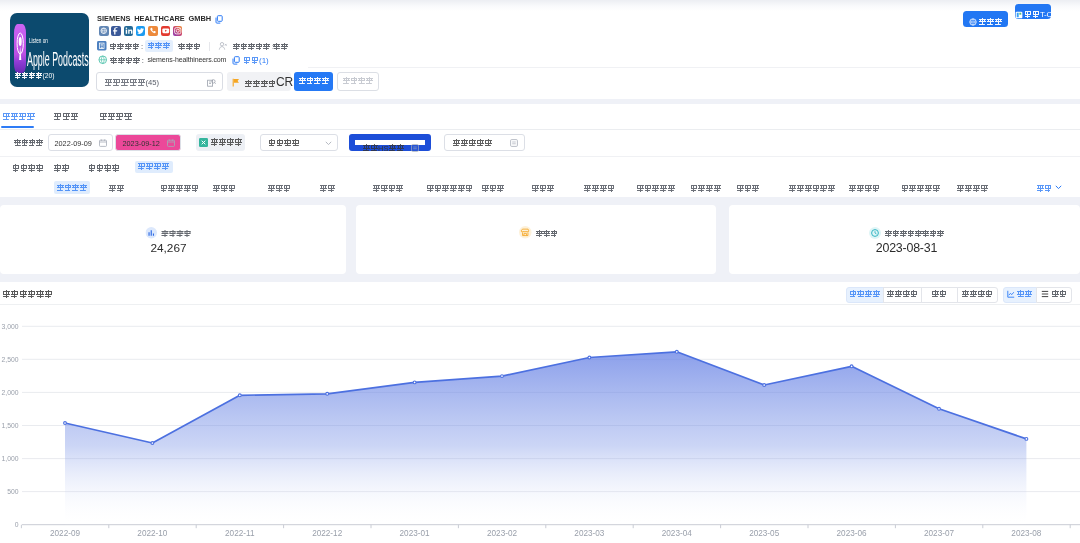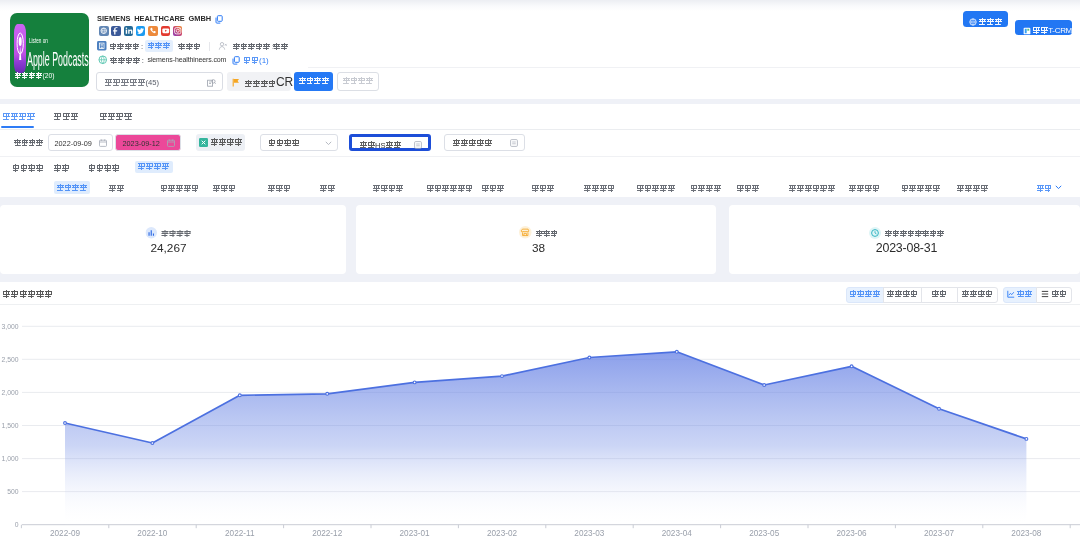--- a/index.html
+++ b/index.html
@@ -14,21 +14,21 @@
    linear-gradient(currentColor,currentColor) 12% 32%/1px 38%,
    linear-gradient(currentColor,currentColor) 88% 32%/1px 38%;
   background-repeat:no-repeat}
 .cl{margin:0 1.5px}
 .wh i.h{opacity:.96}
 .lt{letter-spacing:0}
 </style></head><body>
 
 <div class="abs" style="left:0;top:0;width:1080px;height:99px;background:linear-gradient(180deg,#eceef3 0,#f9fafc 6px,#fff 11px)"></div>
 <div class="abs" style="left:308px;top:67px;width:772px;height:1px;background:#f0f1f4"></div>
-<div class="abs" style="left:9.5px;top:12.5px;width:79px;height:74.5px;background:#15803d;border-radius:7px;overflow:hidden">
+<div class="abs" style="left:9.5px;top:12.5px;width:79px;height:74.5px;background:#0c4a6e;border-radius:7px;overflow:hidden">
  <div class="abs" style="left:4px;top:11px;width:12.5px;height:49px;border-radius:3.5px/9px;background:linear-gradient(180deg,#cb64f2 0,#bb50e4 62%,#8d3bd4 78%,#6a2bb4 100%)">
   <svg width="12.5" height="49" viewBox="0 0 12.5 49" style="position:absolute;left:0;top:0">
    <ellipse cx="6.2" cy="19.5" rx="3.1" ry="10.5" fill="none" stroke="#fff" stroke-width="1"></ellipse>
    <ellipse cx="6.2" cy="17.5" rx="1.5" ry="4.6" fill="#fff"></ellipse>
    <path d="M6.2 22 L5.1 36 h2.2 Z" fill="#fff"></path>
   </svg>
  </div>
  <div class="abs" style="left:19.5px;top:23.5px;color:#fff;font-size:7.5px;white-space:nowrap;transform:scaleX(.62);transform-origin:left top">Listen on</div>
  <div class="abs" style="left:17.5px;top:35px;color:#fff;font-size:19.5px;white-space:nowrap;transform:scaleX(.455);transform-origin:left top">Apple Podcasts</div>
  <div class="abs wh" style="left:5px;top:59.5px;color:#fff;font-size:7px;white-space:nowrap"><i class="h"></i><i class="h"></i><i class="h"></i><i class="h"></i><span style="font-size:6.8px">(20)</span></div>
@@ -124,21 +124,21 @@
  <span style="font-size:7.8px;color:#333"><i class="h"></i><i class="h"></i><i class="h"></i><i class="h"></i><span class="lt" style="font-size:12px;letter-spacing:-.2px">CRM</span></span>
 </div>
 <div class="abs wh" style="left:294.3px;top:72.3px;width:39.2px;height:18.7px;background:#2579f5;border-radius:3px;color:#fff;font-size:7.8px;line-height:18.7px;text-align:center"><i class="h"></i><i class="h"></i><i class="h"></i><i class="h"></i></div>
 <div class="abs" style="left:337.4px;top:72.3px;width:41.2px;height:18.7px;background:#fff;border:1px solid #dcdfe5;border-radius:3px;color:#b9bdc6;font-size:7.8px;line-height:16.7px;text-align:center"><i class="h"></i><i class="h"></i><i class="h"></i><i class="h"></i></div>
 <div class="abs wh" style="left:963px;top:11.4px;width:45px;height:15.4px;background:#2277f3;border-radius:3.5px;color:#fff;line-height:15.4px;text-align:center;white-space:nowrap">
  <svg style="vertical-align:-1.5px" width="8" height="8" viewBox="0 0 10 10">
       <circle cx="5" cy="5" r="4" fill="none" stroke="#fff" stroke-width="1"></circle>
       <path d="M1 5h8M5 1c-2 2.2-2 5.8 0 8M5 1c2 2.2 2 5.8 0 8" fill="none" stroke="#fff" stroke-width="0.7"></path>
     </svg><span style="font-size:8px;color:#fff;margin-left:2px"><i class="h"></i><i class="h"></i><i class="h"></i></span>
 </div>
-<div class="abs wh" style="left:1015px;top:20px;width:57px;height:15.4px;background:#2277f3;border-radius:3.5px;color:#fff;line-height:15.4px;text-align:right;white-space:nowrap">
+<div class="abs wh" style="left:1015px;top:4px;width:36px;height:15.4px;background:#2277f3;border-radius:3.5px;color:#fff;line-height:15.4px;text-align:center;white-space:nowrap">
  <svg style="vertical-align:-1.5px" width="8" height="8" viewBox="0 0 10 10">
       <rect x="0.8" y="0.8" width="8.4" height="8.4" rx="1.5" fill="#fff"></rect>
       <rect x="2.2" y="2.2" width="2.4" height="5.6" fill="#37a2f5"></rect>
       <rect x="5.4" y="2.2" width="2.4" height="2.4" fill="#58c27d"></rect>
     </svg><span style="font-size:8px;color:#fff;margin-left:1px"><i class="h"></i><i class="h"></i><span class="lt" style="letter-spacing:-.3px">T-CRM</span></span>
 </div>
 <div class="abs" style="left:0;top:104px;width:1080px;height:93px;background:#fff"></div>
 <div class="abs" style="left:2px;top:111.3px;font-size:8.3px;color:#2e7cf6"><i class="h"></i><i class="h"></i><i class="h"></i><i class="h"></i></div>
 <div class="abs" style="left:53.7px;top:111.3px;font-size:8.3px;color:#3a3f48"><i class="h"></i><i class="h"></i><i class="h"></i></div>
 <div class="abs" style="left:99.1px;top:111.3px;font-size:8.3px;color:#3a3f48"><i class="h"></i><i class="h"></i><i class="h"></i><i class="h"></i></div>
@@ -167,21 +167,21 @@
       <path d="M3 3l4 4M7 3l-4 4" stroke="#fff" stroke-width="1.1"></path>
     </svg>
  <div class="abs" style="left:14px;top:4.4px;font-size:8px;color:#333"><i class="h"></i><i class="h"></i><i class="h"></i><i class="h"></i></div>
 </div>
 <div class="abs" style="left:259.5px;top:133.5px;width:78.5px;height:17px;border:1px solid #dcdfe6;border-radius:3px;background:#fff">
  <div class="abs" style="left:7.5px;top:4.2px;font-size:8px;color:#333"><i class="h"></i><i class="h"></i><i class="h"></i><i class="h"></i></div>
  <svg class="abs" style="right:5px;top:6px" width="7" height="5" viewBox="0 0 7 5">
       <path d="M0.8 0.8 3.5 3.6 6.2 0.8" fill="none" stroke="#b6bac2" stroke-width="1"></path>
     </svg>
 </div>
-<div class="abs" style="left:348.8px;top:133.5px;width:82.5px;height:17px;border:3px solid #1d4ed8;border-radius:3px;background:#fff">
+<div class="abs" style="left:348.8px;top:133.5px;width:82.5px;height:17px;border:6px solid #1d4ed8;border-radius:3px;background:#fff">
  <div class="abs" style="left:7.5px;top:4.2px;font-size:7.9px;color:#333"><i class="h"></i><i class="h"></i><span class="lt" style="font-size:7.6px">HS</span><i class="h"></i><i class="h"></i></div>
     <svg class="abs" style="right:6px;top:4.6px" width="8" height="8" viewBox="0 0 8 8">
       <rect x="0.6" y="0.6" width="6.8" height="6.8" rx="1" fill="none" stroke="#a7acb8" stroke-width="0.8"></rect>
       <path d="M2.2 3h3.6M2.2 4.8h3.6" stroke="#a7acb8" stroke-width="0.7"></path>
     </svg>
   </div>
 <div class="abs" style="left:443.8px;top:133.5px;width:81.3px;height:17px;border:1px solid #dcdfe6;border-radius:3px;background:#fff">
  <div class="abs" style="left:7.5px;top:4.2px;font-size:8px;color:#333"><i class="h"></i><i class="h"></i><i class="h"></i><i class="h"></i><i class="h"></i></div>
     <svg class="abs" style="right:6px;top:4.6px" width="8" height="8" viewBox="0 0 8 8">
       <rect x="0.6" y="0.6" width="6.8" height="6.8" rx="1" fill="none" stroke="#a7acb8" stroke-width="0.8"></rect>
@@ -220,21 +220,20 @@
         <path d="M3.7 9V5.6M6 9V3.4M8.3 9V6.8" stroke="#2e6be5" stroke-width="1.2"></path>
       </svg><span style="font-size:7.5px;color:#3a3f48;vertical-align:2.5px;margin-left:4px"><i class="h"></i><i class="h"></i><i class="h"></i><i class="h"></i></span></div>
  <div style="width:100%;position:absolute;top:35.6px;text-align:center;font-size:11.8px;color:#2b2b2b;transform:translateX(-4.5px);">24,267</div>
 </div>
 <div class="abs" style="left:355.5px;top:205px;width:360px;height:69px;background:#fff;border-radius:4px">
  <div style="width:100%;position:absolute;top:19.5px;text-align:center;white-space:nowrap;transform:translateX(3px)"><svg width="12.5" height="12.5" viewBox="0 0 12 12">
         <circle cx="6" cy="6" r="6" fill="#fdf1da"></circle>
         <path d="M3.3 3h5.4l.7 1.7c0 .6-.4 1.1-.9 1.1s-.9-.4-.9-1c0 .6-.4 1-.9 1s-.9-.4-.9-1c0 .6-.4 1-.9 1s-.9-.4-.9-1c0 .6-.4 1-.9 1s-1-.5-1-1.1z" fill="none" stroke="#f5a623" stroke-width="0.8"></path>
         <path d="M3.4 6.3V9.2h5.2V6.3M4.7 9.2V7.3h2.6v1.9" fill="none" stroke="#f5a623" stroke-width="0.8"></path>
       </svg><span style="font-size:7.5px;color:#3a3f48;vertical-align:2.5px;margin-left:4px"><i class="h"></i><i class="h"></i><i class="h"></i></span></div>
- <div style="width:100%;position:absolute;top:35.6px;text-align:center;font-size:11.8px;color:#2b2b2b;transform:translateX(3px);">38</div>
 </div>
 <div class="abs" style="left:729px;top:205px;width:351px;height:69px;background:#fff;border-radius:4px">
  <div style="width:100%;position:absolute;top:19.5px;text-align:center;white-space:nowrap;transform:translateX(2px)"><svg width="12" height="12" viewBox="0 0 12 12">
         <circle cx="6" cy="6" r="6" fill="#def5f6"></circle>
         <circle cx="6" cy="6" r="3.4" fill="none" stroke="#35b5c4" stroke-width="1"></circle>
         <path d="M6 4.2V6l1.5 1" fill="none" stroke="#35b5c4" stroke-width="0.9"></path>
       </svg><span style="font-size:7.5px;color:#3a3f48;vertical-align:2.5px;margin-left:4px"><i class="h"></i><i class="h"></i><i class="h"></i><i class="h"></i><i class="h"></i><i class="h"></i><i class="h"></i><i class="h"></i></span></div>
  <div style="width:100%;position:absolute;top:35.6px;text-align:center;font-size:11.8px;color:#2b2b2b;transform:translateX(2px);font-size:12.4px;letter-spacing:-.2px">2023-08-31</div>
 </div>
 <div class="abs" style="left:0;top:282px;width:1080px;height:261px;background:#fff"></div>

